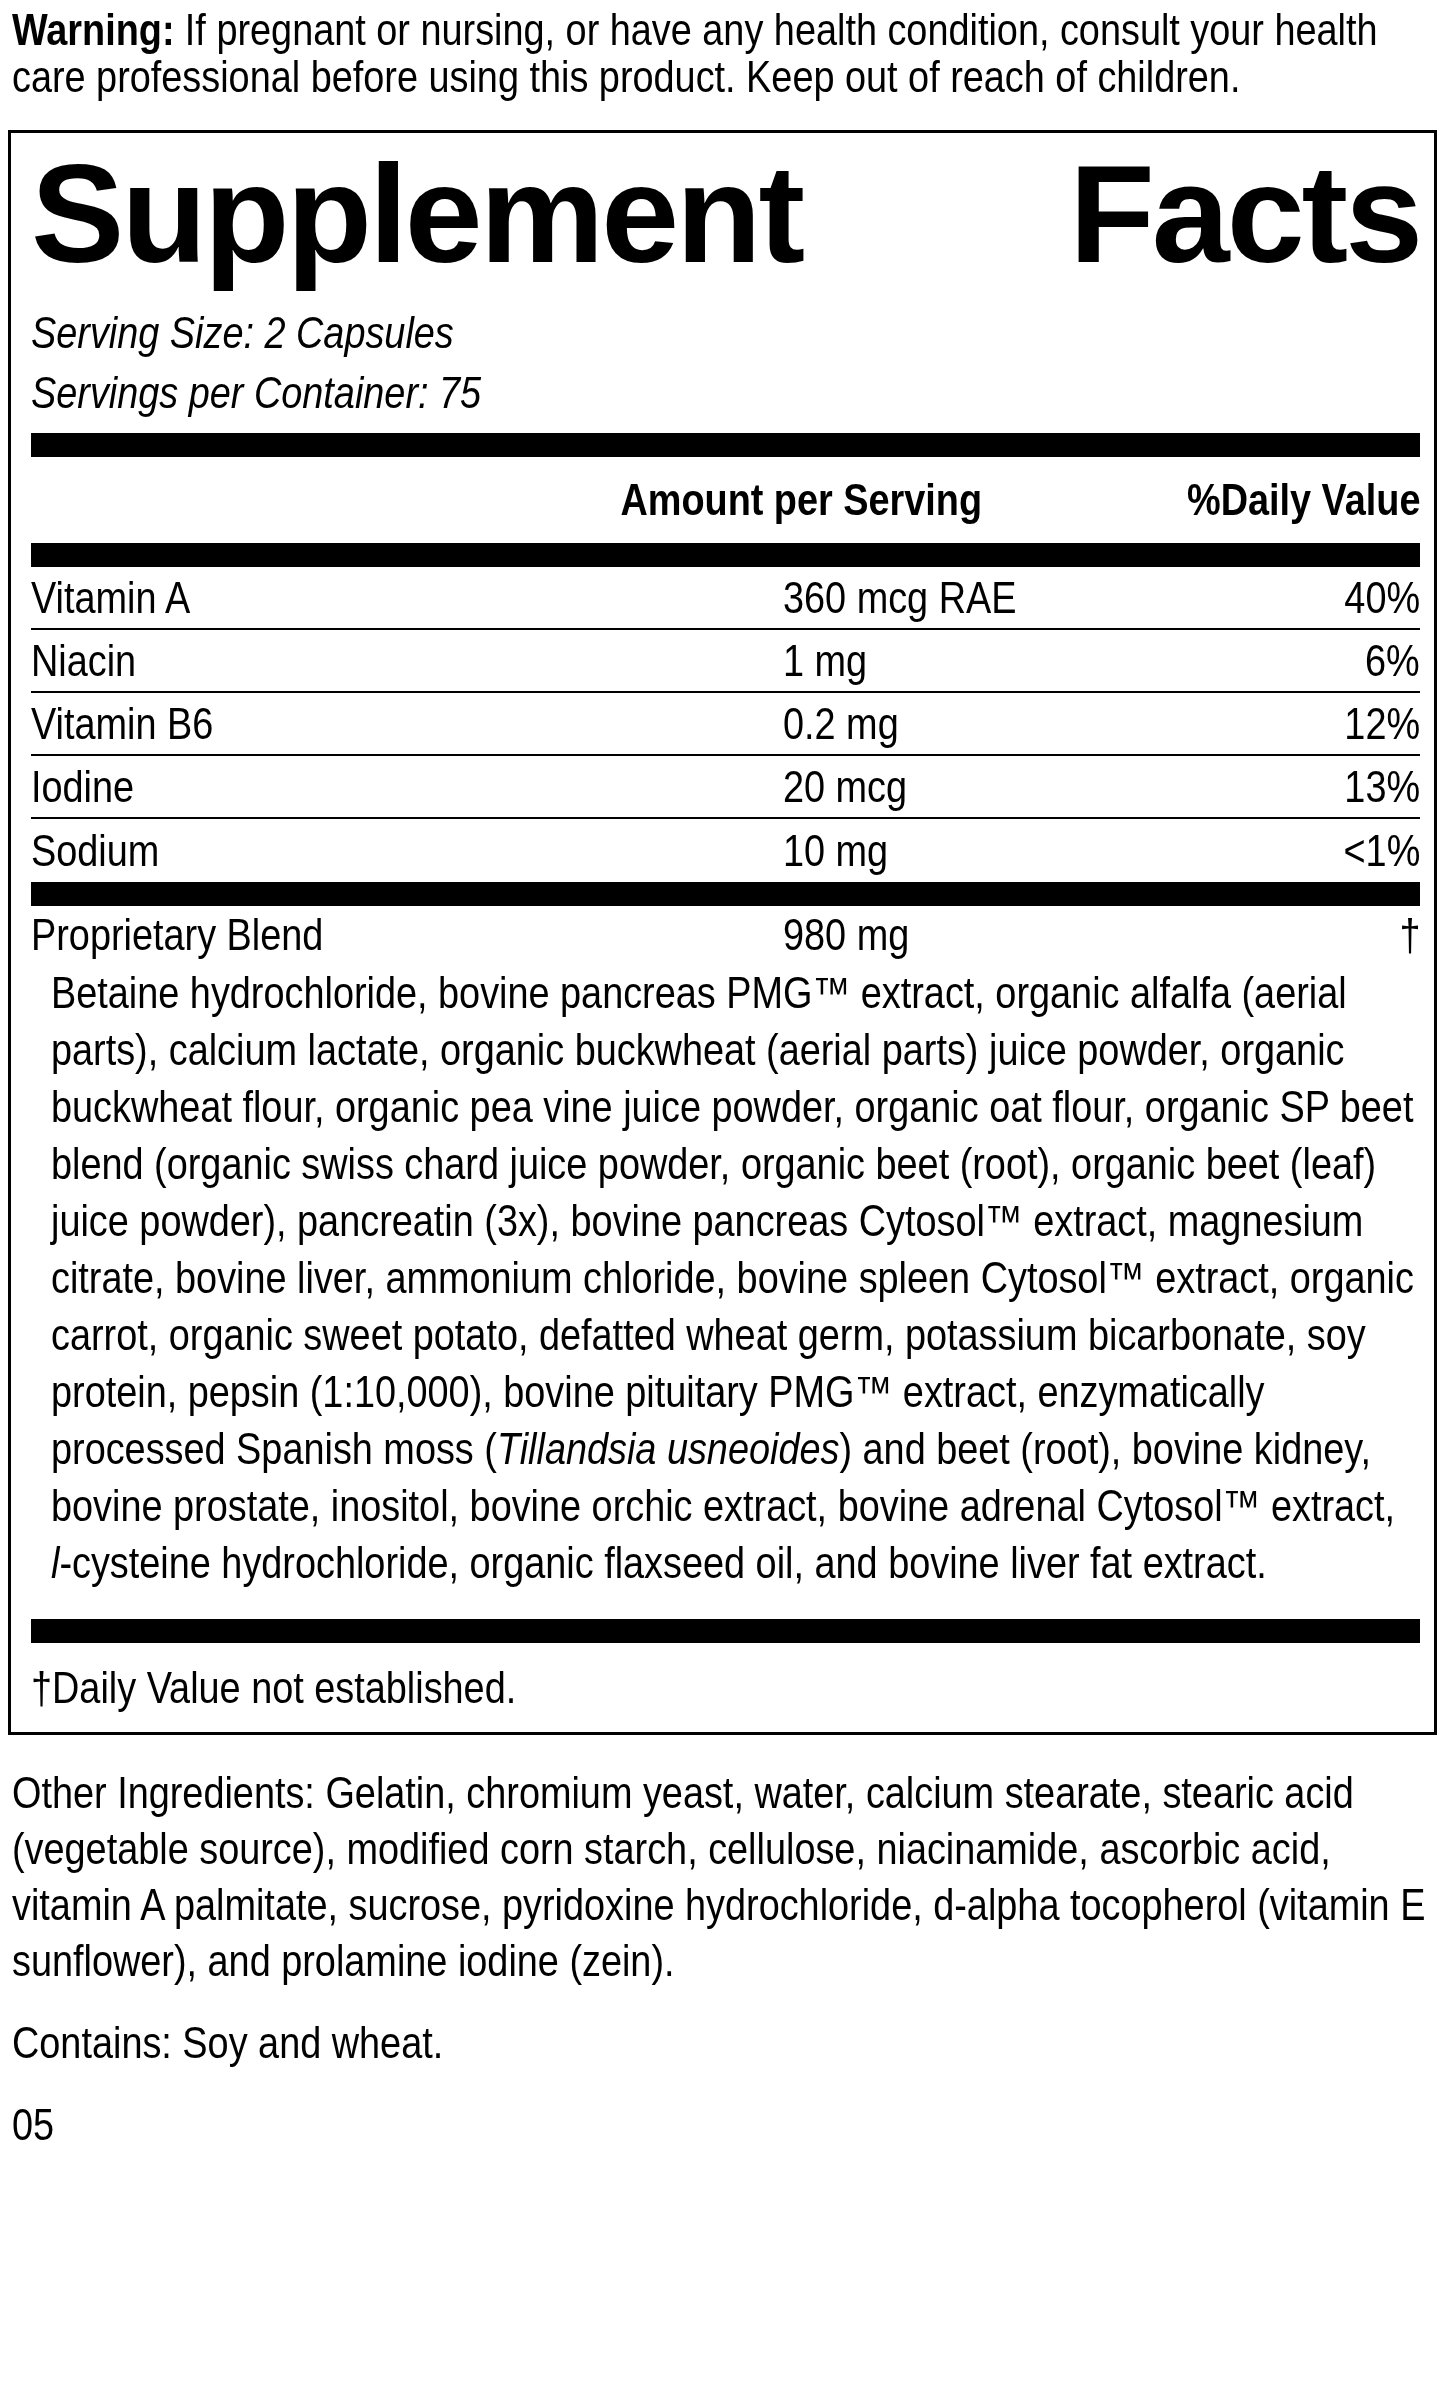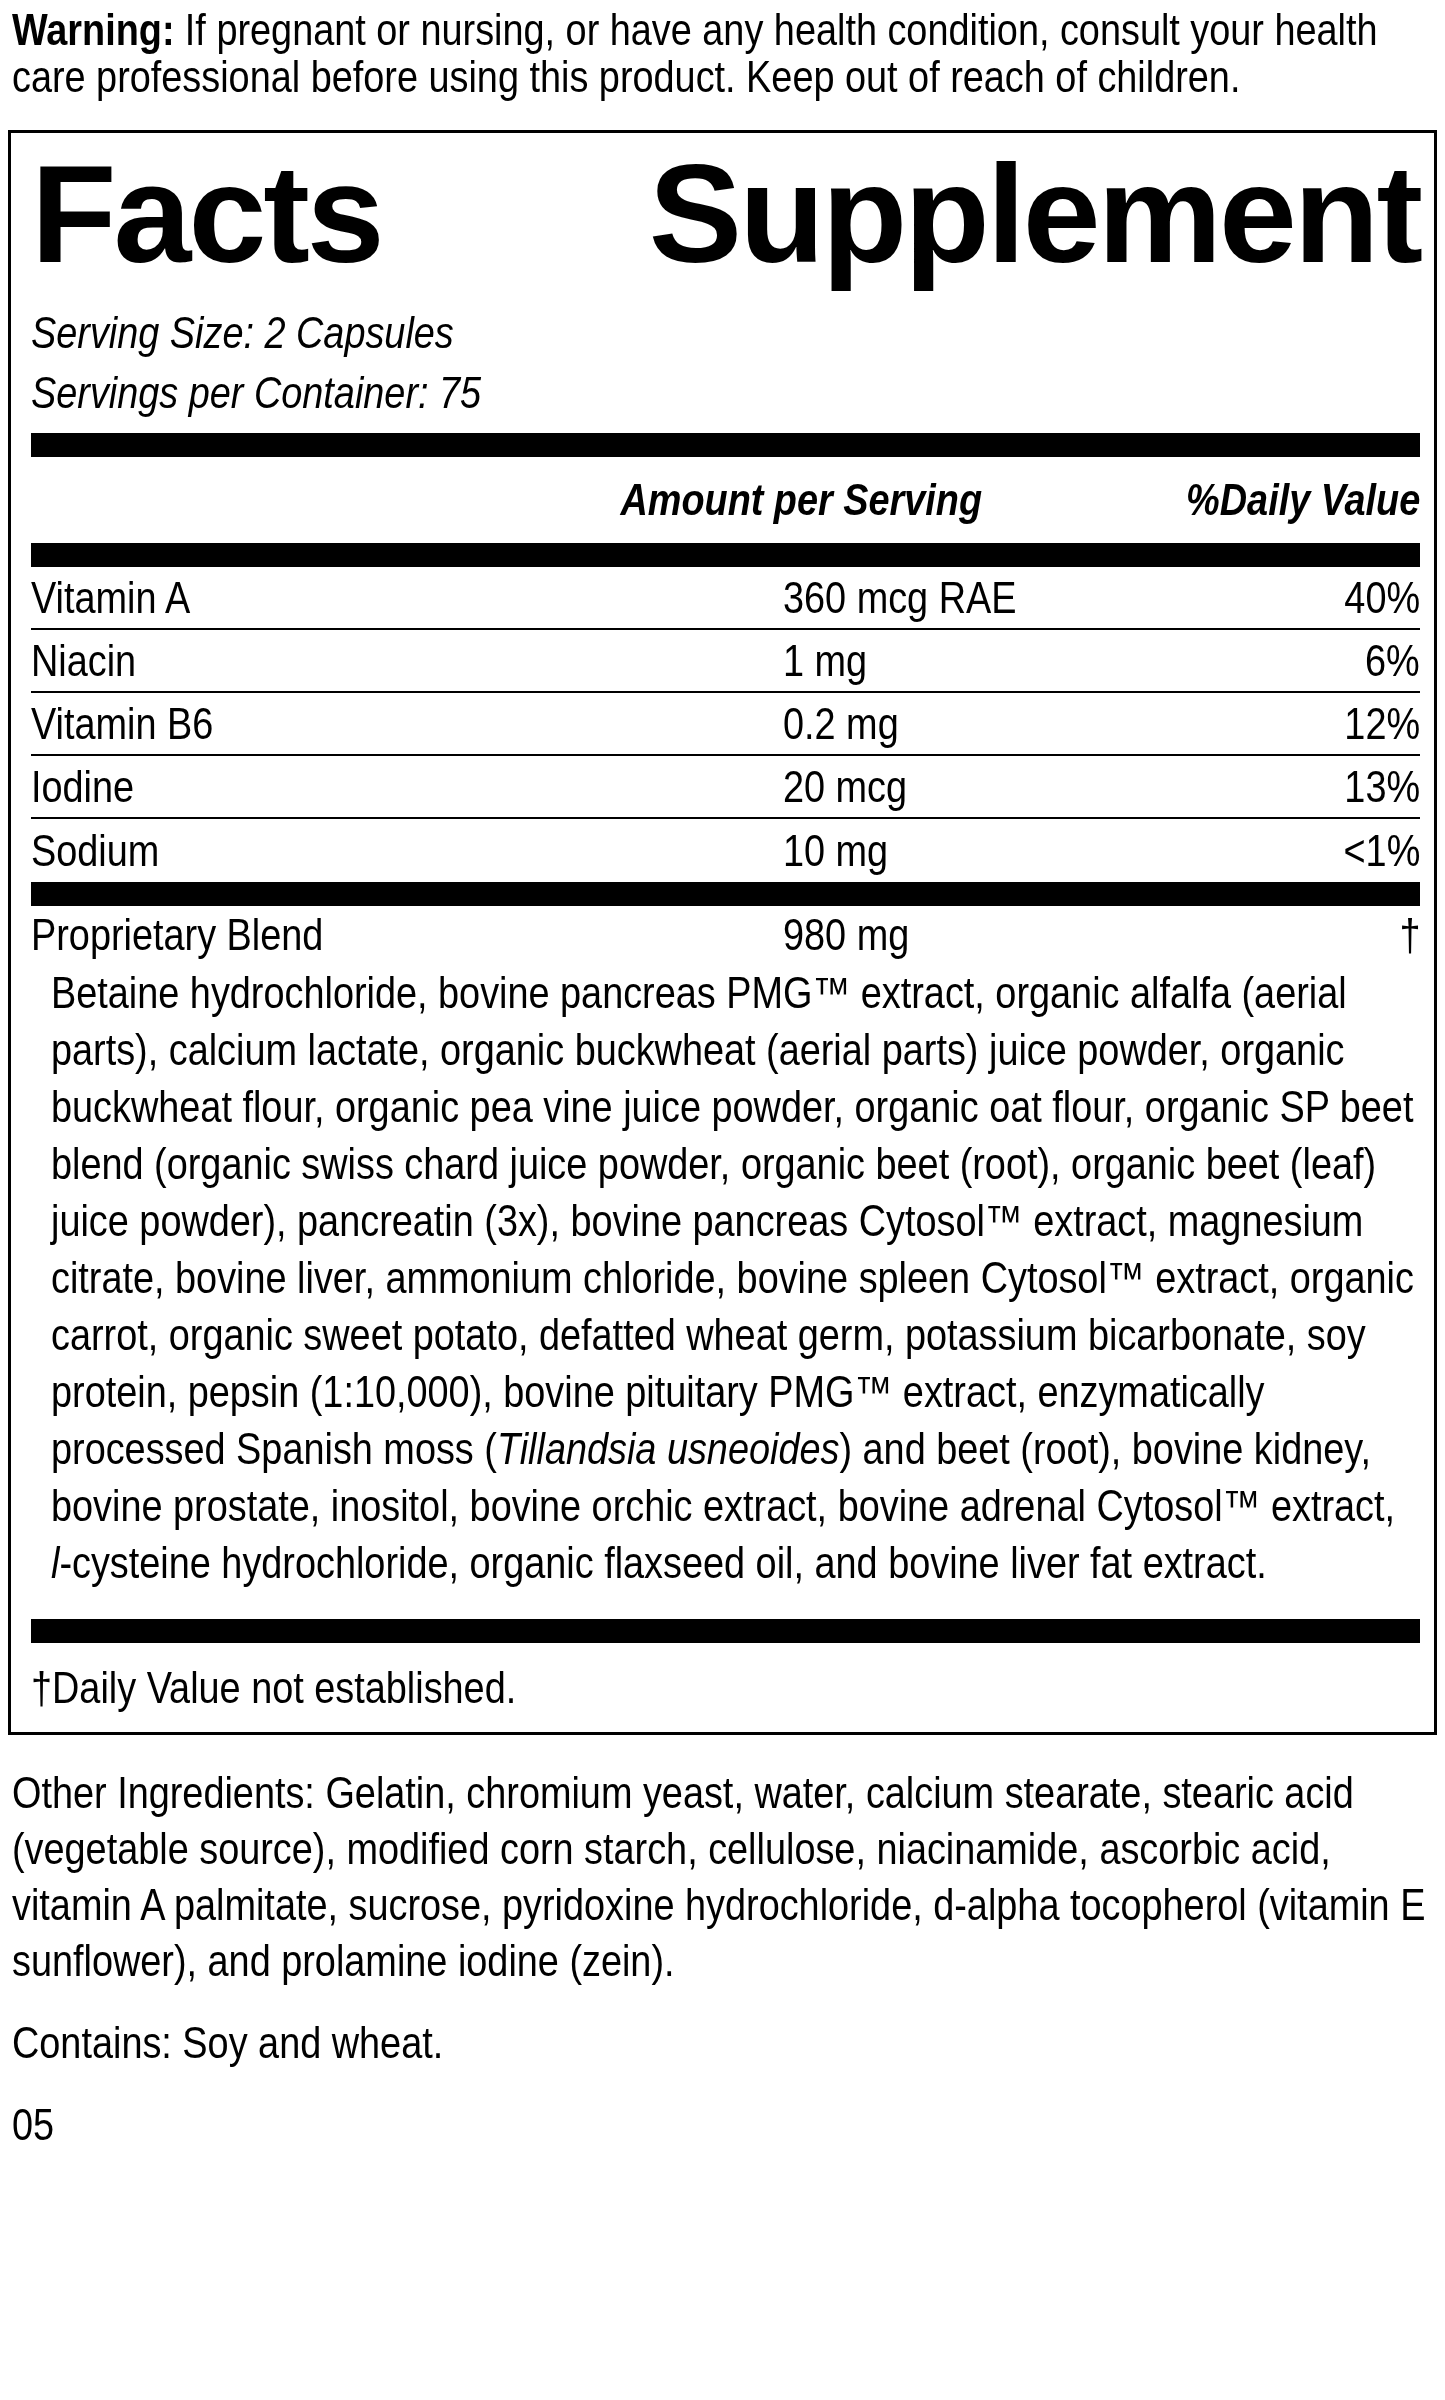--- a/index.html
+++ b/index.html
@@ -35,21 +35,21 @@
     font-weight: bold; font-size: 140px; line-height: 150px;
     letter-spacing: -3px; margin-top: 6px;
   }
   .serving-info { margin-top: 14px; font-size: 44px; font-style: italic; }
   .serving-info .line { line-height: 60px; }
 
   .bar { height: 24px; background: #000; }
   .bar-1 { margin-top: 10px; }
   .bar-4 { margin-top: 28px; }
 
-  .cols-header { position: relative; height: 86px; font-weight: bold; font-size: 44px; font-style: italic; }
+  .cols-header { position: relative; height: 86px; font-weight: bold; font-size: 44px; }
   .col-amount { position: absolute; left: 530px; width: 480px; top: 0; height: 100%;
                 display: flex; align-items: center; justify-content: center; }
   .col-dv { position: absolute; right: 0; top: 0; height: 100%;
             display: flex; align-items: center; }
 
   .n-row { position: relative; display: flex; align-items: center; height: 63px; font-size: 44px; }
   .n-row.sep { border-bottom: 2px solid #000; text-align: center; }
   .n-amt { position: absolute; left: 752px; }
   .n-dv  { position: absolute; right: 0; }
   .blend-row { height: 58px; }
@@ -71,22 +71,22 @@
 
 <div class="page">
 
   <p class="warning cond">
     <span class="lead">Warning:</span><span>If pregnant or nursing, or have any health condition, consult your health care professional before using this product. Keep out of reach of children.</span>
   </p>
 
   <div class="facts-box">
 
     <div class="facts-title">
+      <span>Supplement</span>
       <span>Facts</span>
-      <span>Supplement</span>
     </div>
 
     <div class="serving-info">
       <div class="line cond">Serving Size: 2 Capsules</div>
       <div class="line cond">Servings per Container: 75</div>
     </div>
 
     <div class="bar bar-1"></div>
 
     <div class="cols-header">

